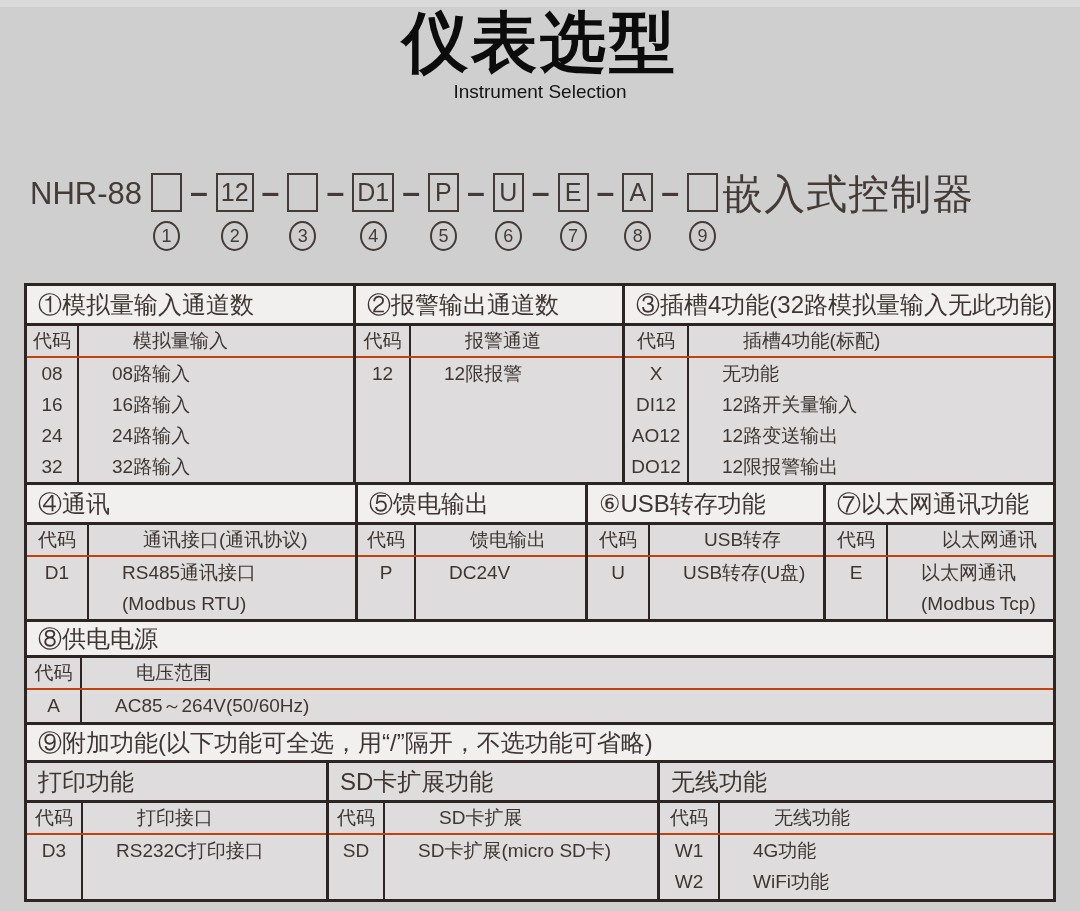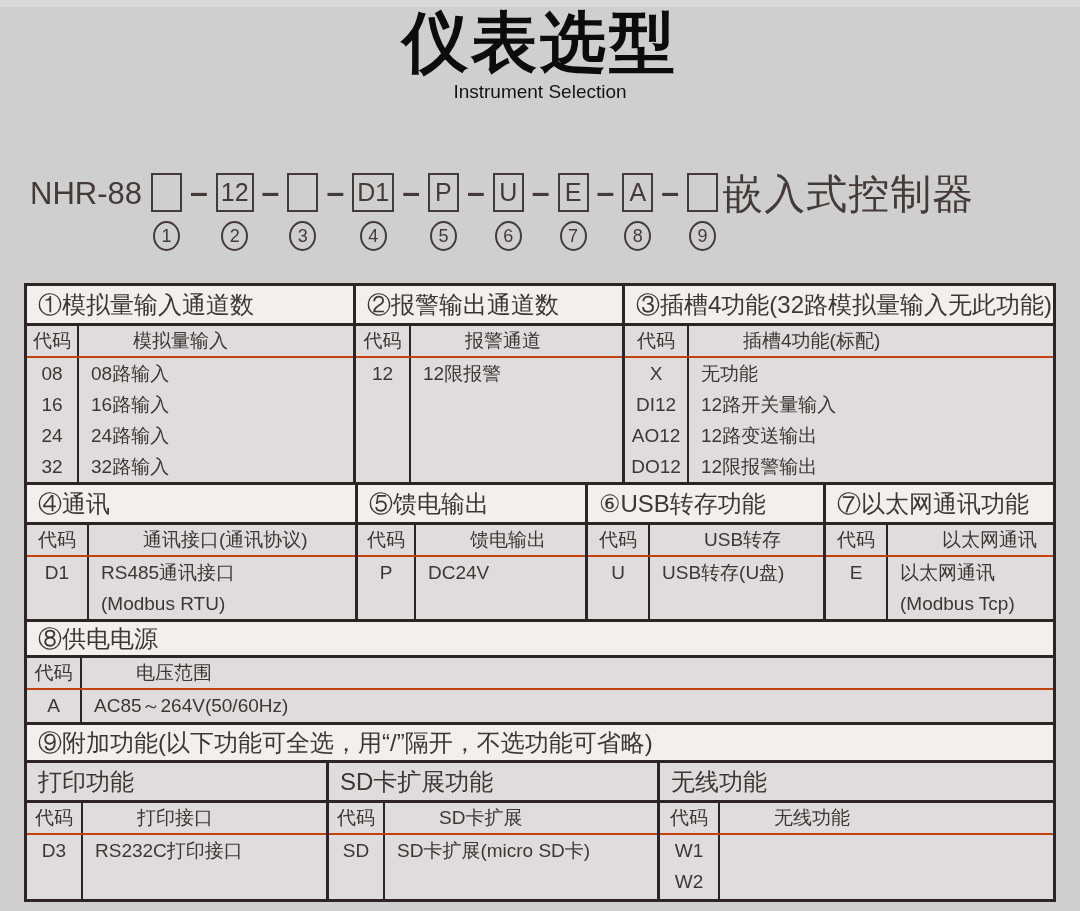--- a/index.html
+++ b/index.html
@@ -31,21 +31,21 @@
   .sec{display:flex;flex-direction:column;box-sizing:border-box;}
   .sec + .sec{border-left:3px solid #2d2523;}
   .sec-title{background:#f1f0ef;font-size:24px;height:37px;line-height:37px;padding-left:11px;
              border-bottom:3px solid #2d2523;white-space:nowrap;overflow:hidden;}
   .sec-title.no-border{border-bottom:none;}
   .colhead{display:flex;border-bottom:2px solid #c2410c;height:30px;gap:30px;}
   .code-h{text-align:center;border-right:2px solid #2d2523;font-size:19px;line-height:30px;box-sizing:border-box;}
   .desc-h{flex:1;padding-left:24px;font-size:19px;line-height:30px;white-space:nowrap;overflow:hidden;}
   .data{display:flex;flex:1;}
   .codes{text-align:center;border-right:2px solid #2d2523;box-sizing:border-box;}
-  .descs{flex:1;padding-left:12px;overflow:hidden;}
+  .descs{flex:1;padding-left:12px;overflow:hidden;margin-left:21px;}
   .codes div,.descs div{height:31px;line-height:31px;font-size:19px;white-space:nowrap;}
   .h-a .data{min-height:124px;}
   .h-b .data{min-height:62px;}
   .h-c .data{min-height:32px;}
   .h-e .data{min-height:64px;}
   .w52{flex:0 0 52px;width:52px;} .w55{flex:0 0 55px;width:55px;} .w56{flex:0 0 56px;width:56px;}
   .w58{flex:0 0 58px;width:58px;} .w60{flex:0 0 60px;width:60px;} .w62{flex:0 0 62px;width:62px;}
   .w64{flex:0 0 64px;width:64px;}
 </style>
 </head>
@@ -311,18 +311,22 @@
         <div class="sec-title" style="background:#dedcdc;">无线功能</div>
         <div class="colhead">
           <div class="code-h w60">代码</div>
           <div class="desc-h">无线功能</div>
         </div>
         <div class="data">
           <div class="codes w60">
             <div>W1</div>
             <div>W2</div>
           </div>
+          <div class="descs">
+            <div>4G功能</div>
+            <div>WiFi功能</div>
+          </div>
         </div>
       </div>
     </div>
 
   </div>
 </div>
 
 </body></html>

